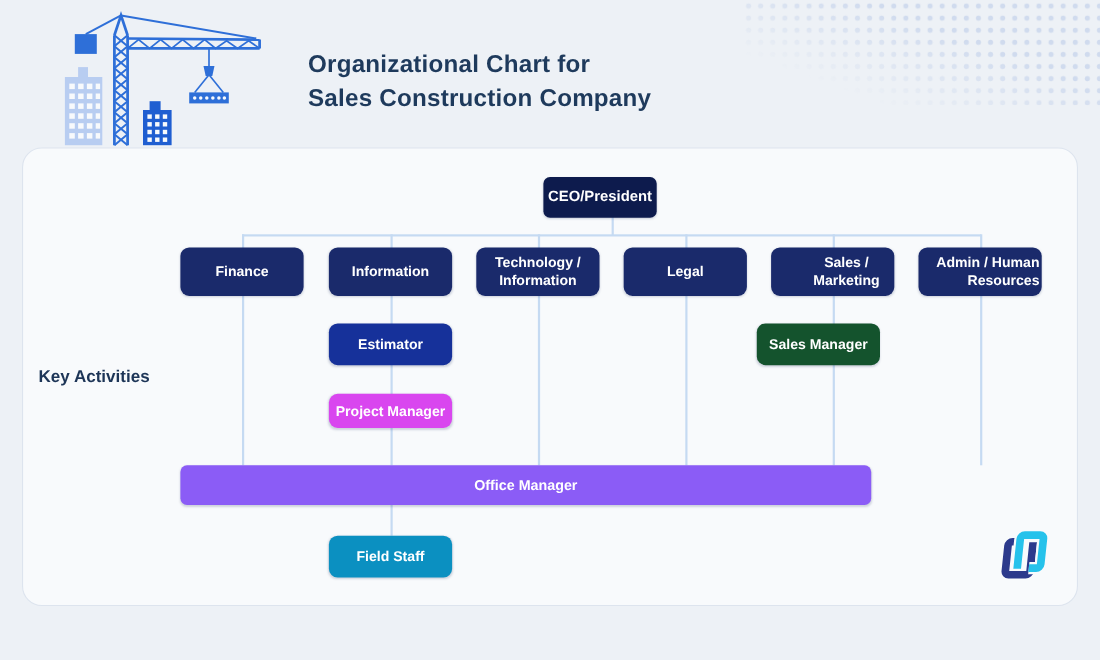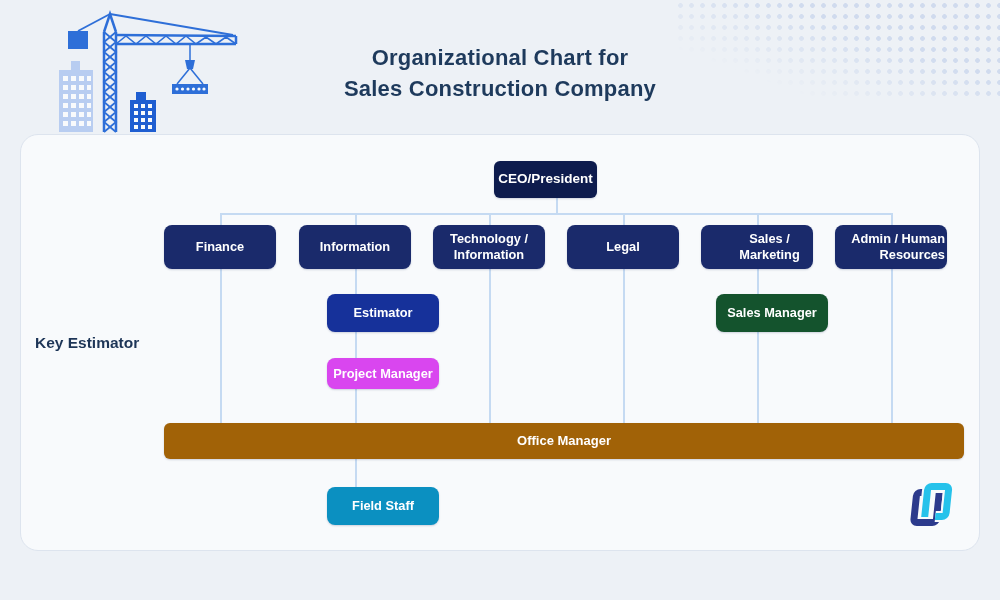--- a/index.html
+++ b/index.html
@@ -20,21 +20,21 @@
     -webkit-mask-image:linear-gradient(200deg,#000 38%, transparent 78%);
     mask-image:linear-gradient(200deg,#000 38%, transparent 78%);
   }
 
   
   .crane { position:absolute; left:50px; top:4px; width:210px; height:130px; }
 
   
   .title {
     position:absolute; left:280px; top:42px; width:440px;
-    text-align:center; color:#1e3a5c;
+    text-align:left; color:#1e3a5c;
     font-size:22px; font-weight:bold; line-height:31px;
     letter-spacing:.2px;
   }
 
   
   .panel {
     position:absolute; left:20px; top:134px; width:960px; height:417px;
     background:#f8fafc; border:1px solid #dde4ee; border-radius:18px;
   }
 
@@ -62,27 +62,27 @@
     position:absolute; display:flex; align-items:center; justify-content:center;
     color:#fff; text-align:center; font-weight:bold; line-height:1.25;
     border-radius:8px; padding:2px;
     box-shadow:0 1px 2px rgba(13,27,77,.18);
   }
   .ceo  { left:494px; top:161px; width:103px; height:37px;
           background:#0d1b4d; font-size:13.5px; border-radius:6px; }
   .dept { top:225px; width:112px; height:44px; background:#1a2a6b; font-size:12.8px; }
   .d1 { left:164px; } .d2 { left:299px; } .d3 { left:433px; }
   .d4 { left:567px; } .d5 { left:701px;padding-left:27px; } .d6 { left:835px;text-align:right; }
-  .sub  { width:112px; height:38px; font-size:12.8px;margin-left:28px; }
+  .sub  { width:112px; height:38px; font-size:12.8px; }
   .estimator { left:299px; top:294px; background:#16319a; }
   .salesmgr  { left:688px; top:294px; background:#14532d; }
   .projmgr   { left:299px; top:358px; height:31px; background:#d946ef; }
   .office {
-    left:164px; top:423px; width:800px; height:36px;
-    background:#a16207; font-size:13px; border-radius:6px;
+    left:164px; top:423px; width:628px; height:36px;
+    background:#8b5cf6; font-size:13px; border-radius:6px;
   }
   .fieldstaff { left:299px; top:487px; background:#0b90c1; }
 
   
   .logo { position:absolute; left:906px; top:476px; width:48px; height:56px; }
 </style>
 </head>
 <body>
 
 <div class="dots"></div>
@@ -173,21 +173,21 @@
   </g>
 </svg>
 
 <div class="title">
   <div>Organizational Chart for</div>
   <div>Sales Construction Company</div>
 </div>
 
 <div class="panel"></div>
 
-<div class="side-label">Key Estimator</div>
+<div class="side-label">Key Activities</div>
 
 <div class="line vline l-ceo"></div>
 <div class="line hline l-span"></div>
 <div class="line vline l-c1"></div>
 <div class="line vline l-c2"></div>
 <div class="line vline l-c3"></div>
 <div class="line vline l-c4"></div>
 <div class="line vline l-c5"></div>
 <div class="line vline l-c6"></div>
 <div class="line vline l-fs"></div>

